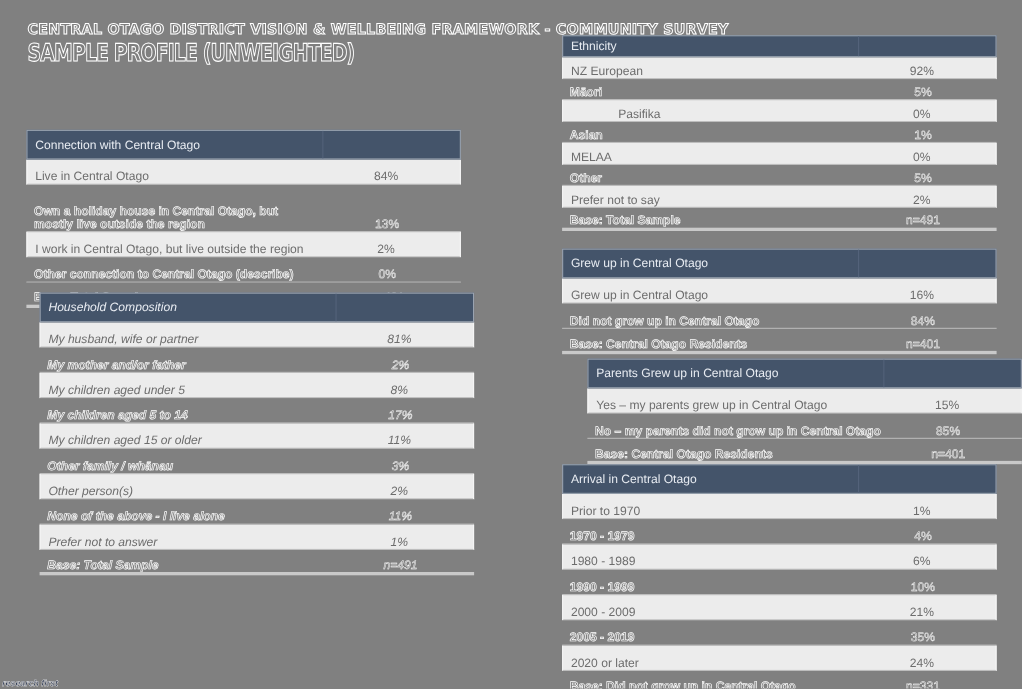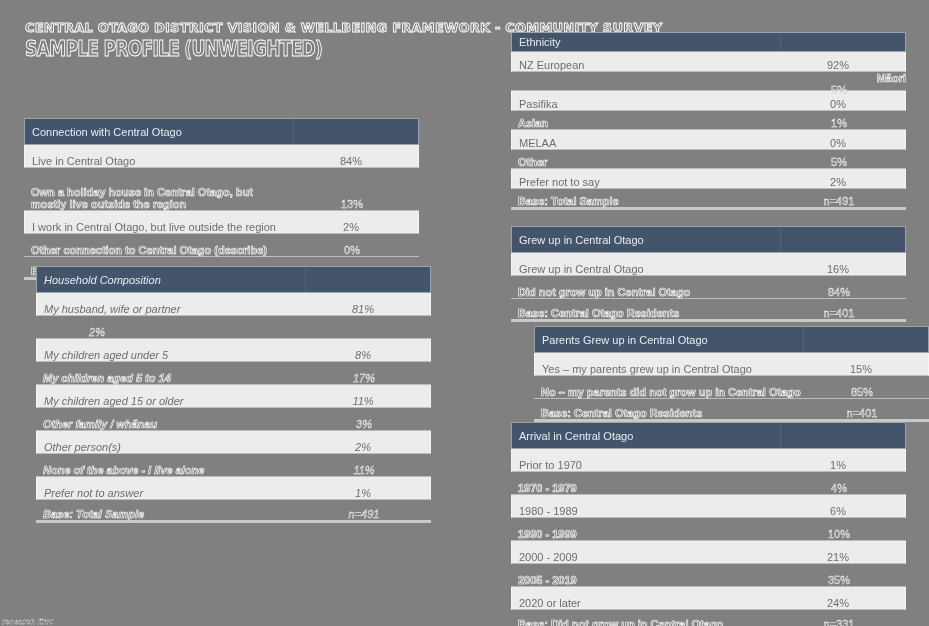--- a/index.html
+++ b/index.html
@@ -103,20 +103,21 @@
   <div class="tbl" style="left:36px; top:266px;font-style:italic;">
     <div class="tbl-head">
       <span class="head-label">Household Composition</span>
       <span class="head-divider"></span>
     </div>
     <div class="row light">
       <span class="label">My husband, wife or partner</span>
       <span class="value">81%</span>
     </div>
     <div class="row dark">
+      <span class="label">My mother and/or father</span>
       <span class="value">2%</span>
     </div>
     <div class="row light">
       <span class="label">My children aged under 5</span>
       <span class="value">8%</span>
     </div>
     <div class="row dark">
       <span class="label">My children aged 5 to 14</span>
       <span class="value">17%</span>
     </div>
@@ -148,25 +149,25 @@
 
   <div class="tbl" style="left:511px; top:32px;">
     <div class="tbl-head" style="height:20px;">
       <span class="head-label">Ethnicity</span>
       <span class="head-divider"></span>
     </div>
     <div class="row light" style="height:19.5px;">
       <span class="label">NZ European</span>
       <span class="value">92%</span>
     </div>
-    <div class="row dark" style="height:19.5px;flex-direction:column;">
+    <div class="row dark" style="height:19.5px;">
       <span class="label">Māori</span>
       <span class="value">5%</span>
     </div>
-    <div class="row light" style="height:19.5px;">
+    <div class="row light" style="height:19.5px;padding-left:43px;">
       <span class="label">Pasifika</span>
       <span class="value">0%</span>
     </div>
     <div class="row dark" style="height:19.5px;">
       <span class="label">Asian</span>
       <span class="value">1%</span>
     </div>
     <div class="row light" style="height:19.5px;">
       <span class="label">MELAA</span>
       <span class="value">0%</span>

